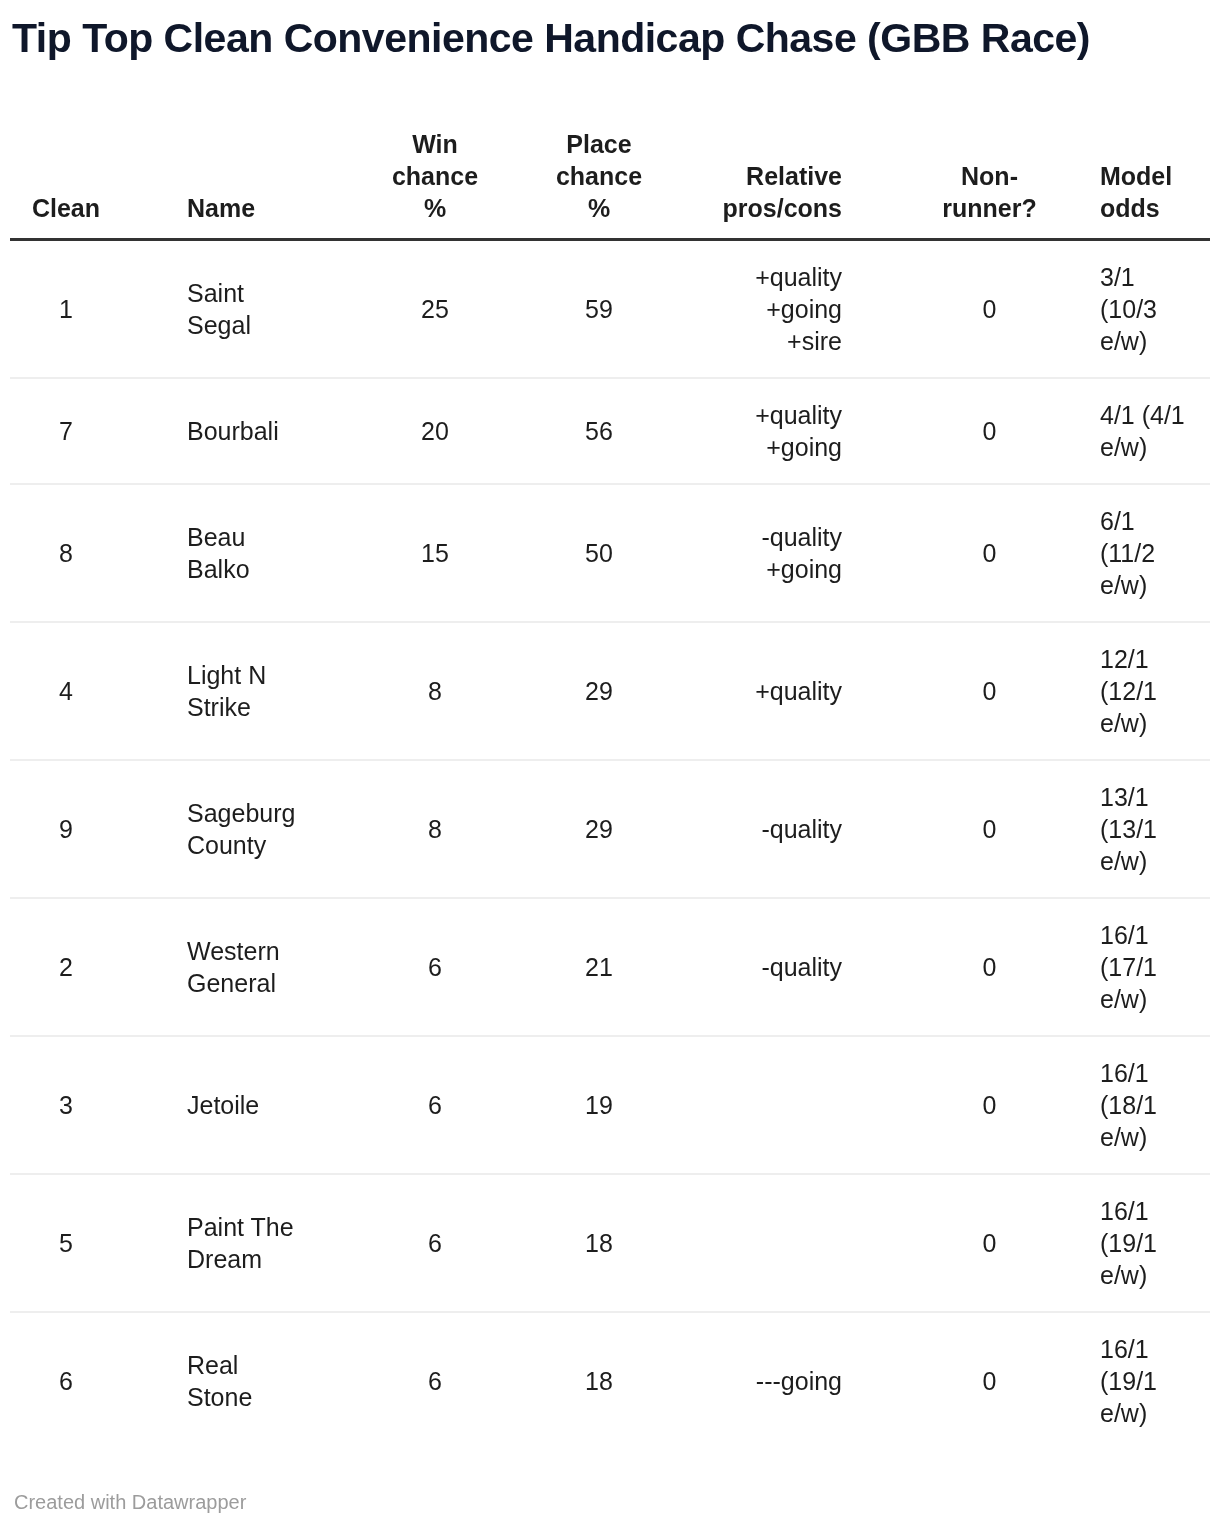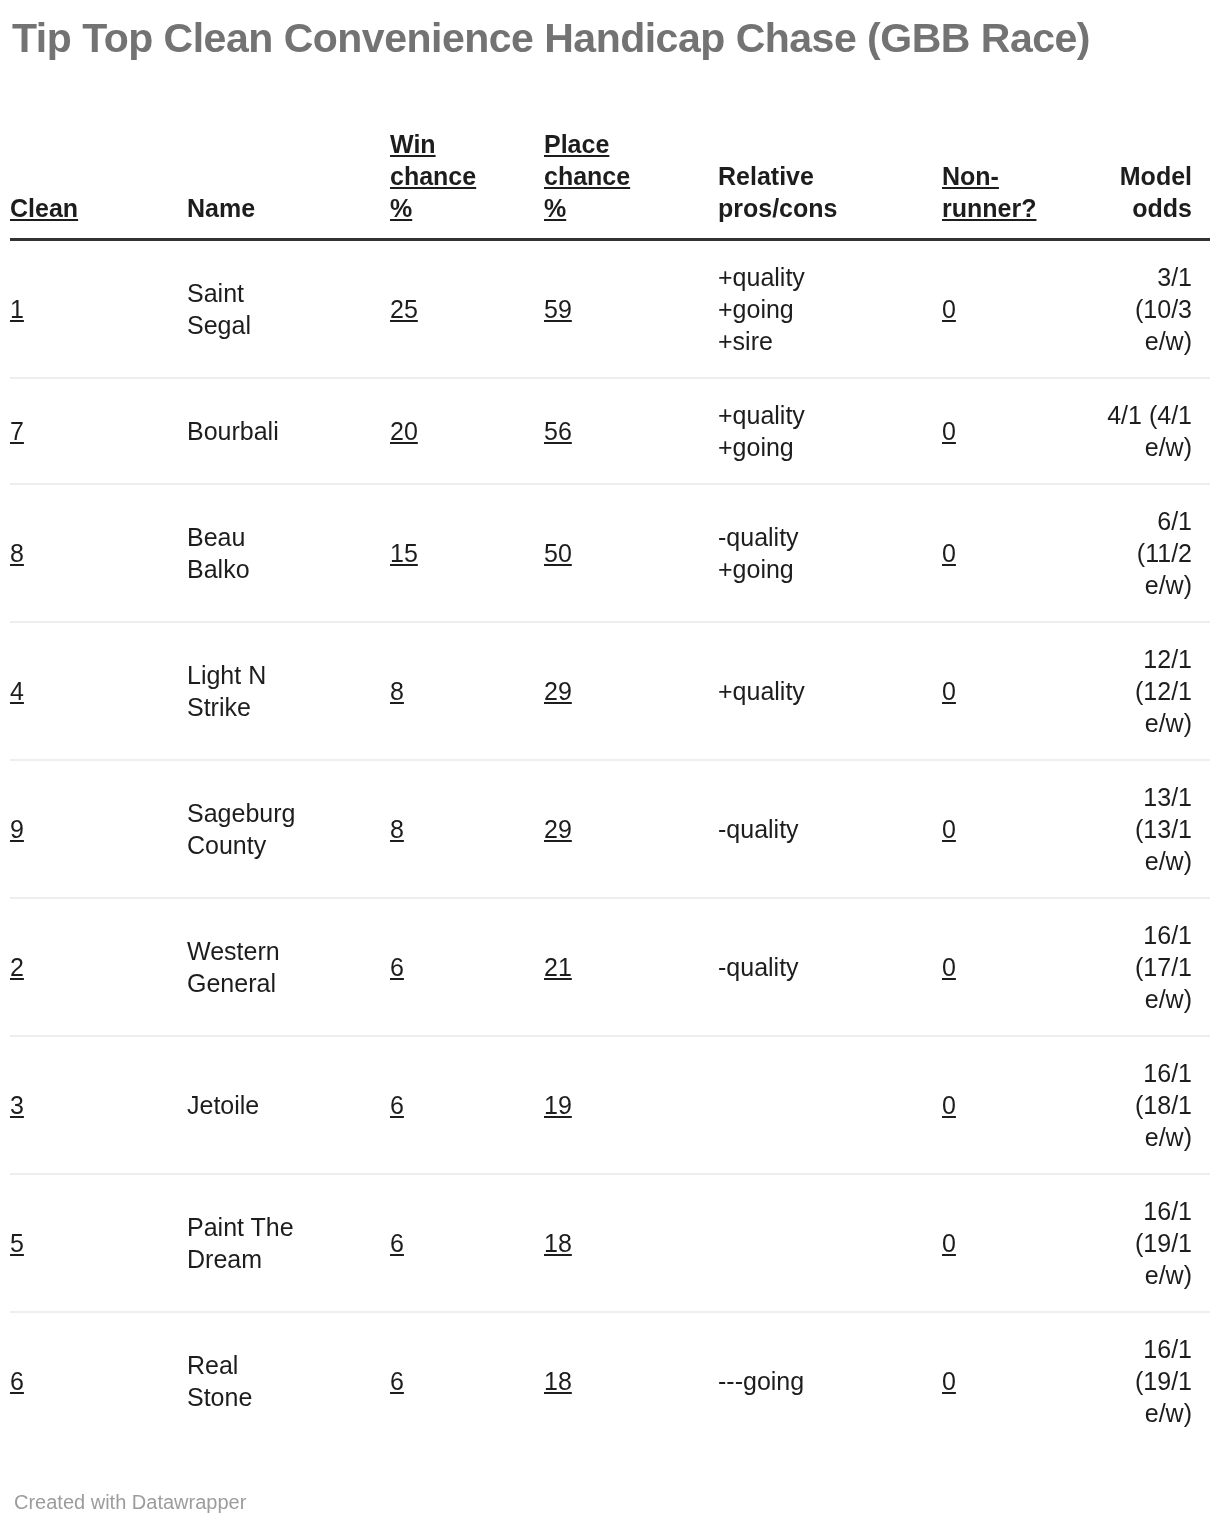--- a/index.html
+++ b/index.html
@@ -15,21 +15,21 @@
     background: #ffffff;
     font-family: "Liberation Sans", sans-serif;
     color: #1d1d1d;
     overflow: hidden;
   }
   .title {
     font-size: 41px;
     line-height: 48px;
     font-weight: bold;
     letter-spacing: -0.5px;
-    color: #737373;
+    color: #0f172a;
     margin: 0 0 0 2px;
   }
   table.race {
     table-layout: fixed;
     border-collapse: collapse;
     width: 1200px;
     margin-top: 66px;
     font-size: 25px;
     line-height: 32px;
     color: #1d1d1d;
@@ -43,28 +43,28 @@
   table.race thead tr {
     border-bottom: 3px solid #333333;
   }
   table.race tbody tr + tr {
     border-top: 2px solid #eeeeee;
   }
   table.race td {
     vertical-align: middle;
     padding: 20px 0;
   }
-  .ar { text-align: left; text-decoration: underline; }
+  .ar { text-align: center; }
   .al { text-align: left; }
   
   .c2 { padding-left: 65px !important; padding-right: 82px !important; }
   .c3 { padding-left: 6px  !important; }
   .c4 { padding-left: 64px !important; }
-  .c5 { padding-left: 64px !important; padding-right: 100px !important; }
-  .c7 { padding-left: 63px !important; padding-right: 18px !important; text-align: right; }
+  .c5 { padding-left: 64px !important; padding-right: 100px !important; text-align: right; }
+  .c7 { padding-left: 63px !important; padding-right: 18px !important; }
   .footer {
     margin: 39px 0 0 4px;
     font-size: 20px;
     line-height: 28px;
     color: #9c9c9c;
   }
   .footer a {
     color: #9c9c9c;
     text-decoration: none;
   }

